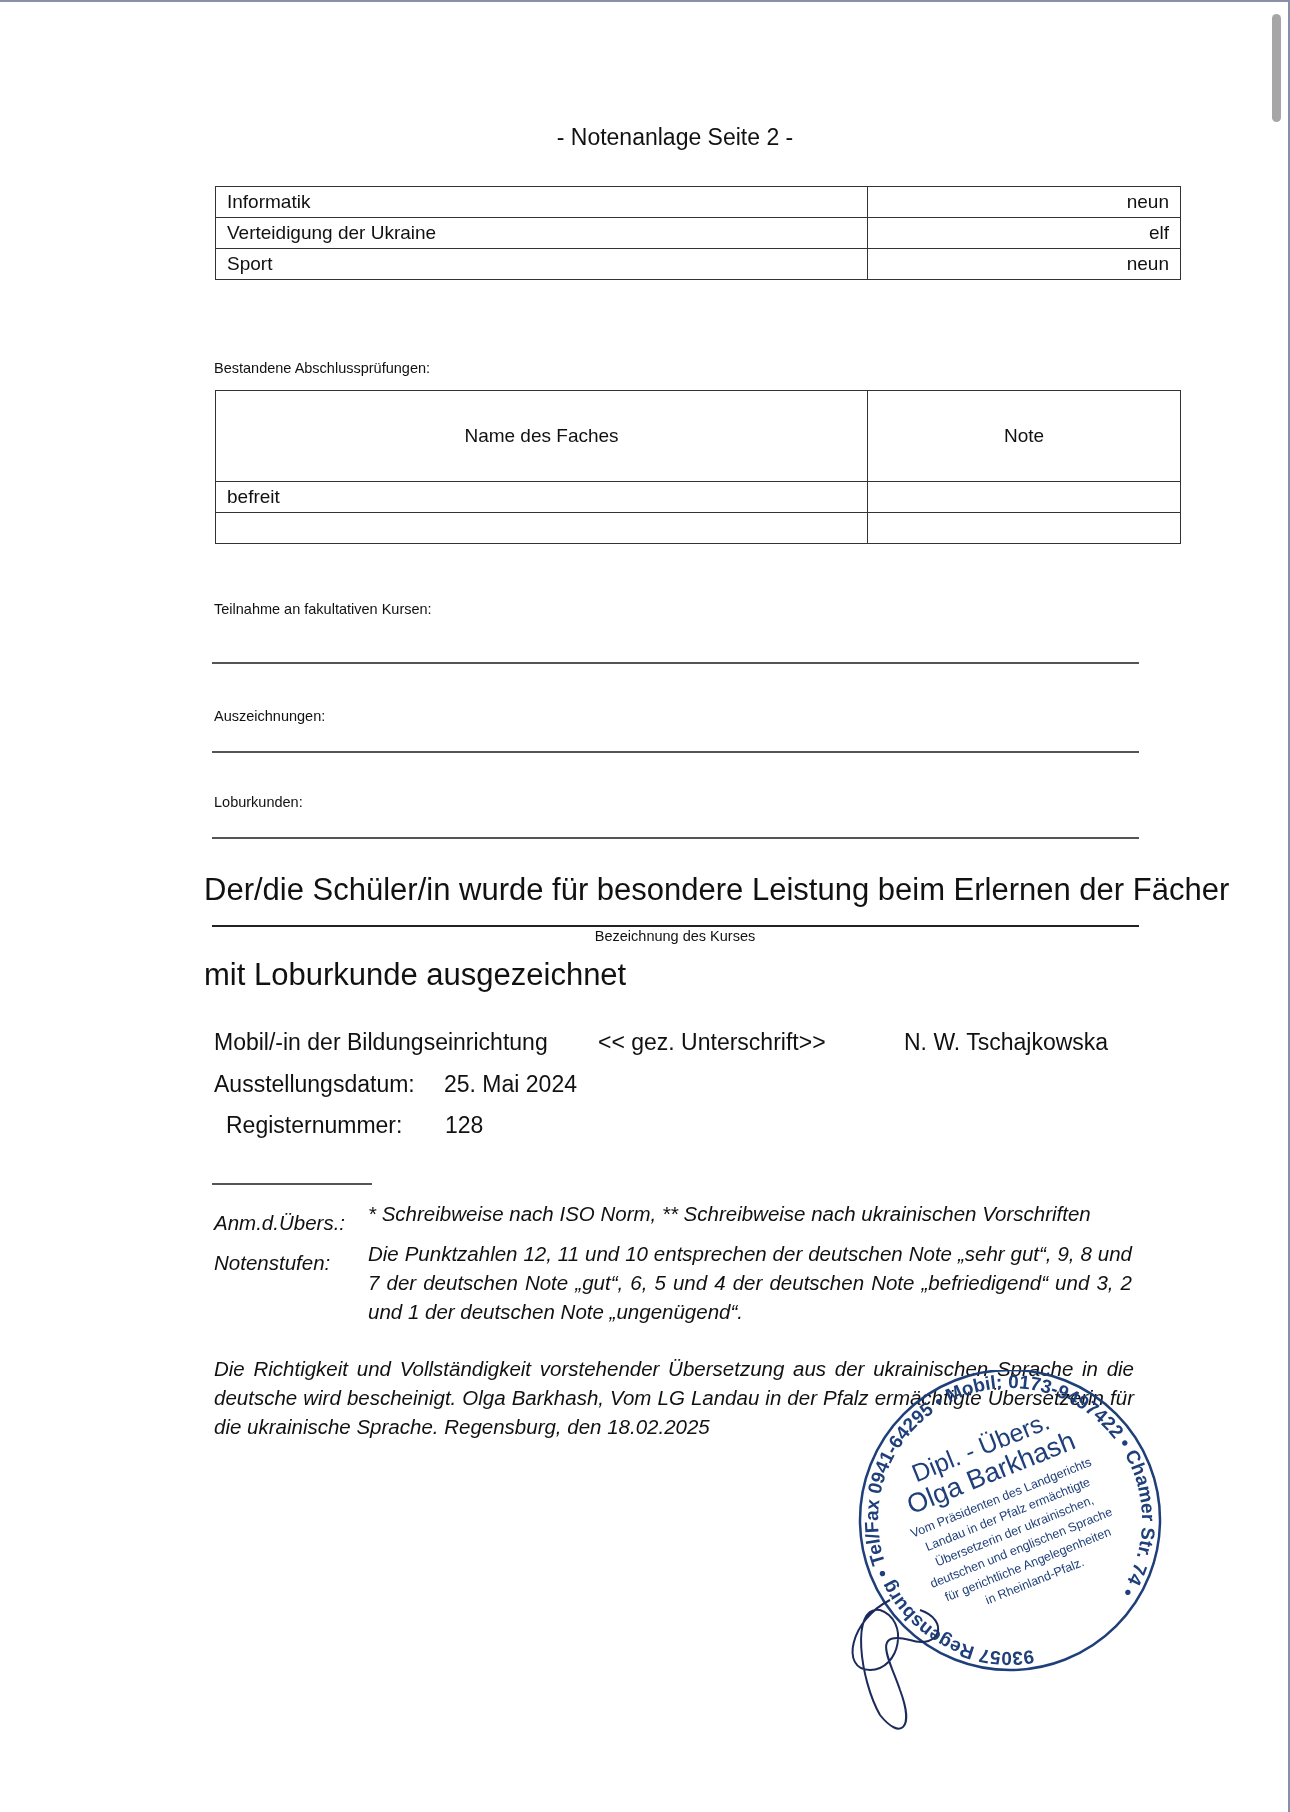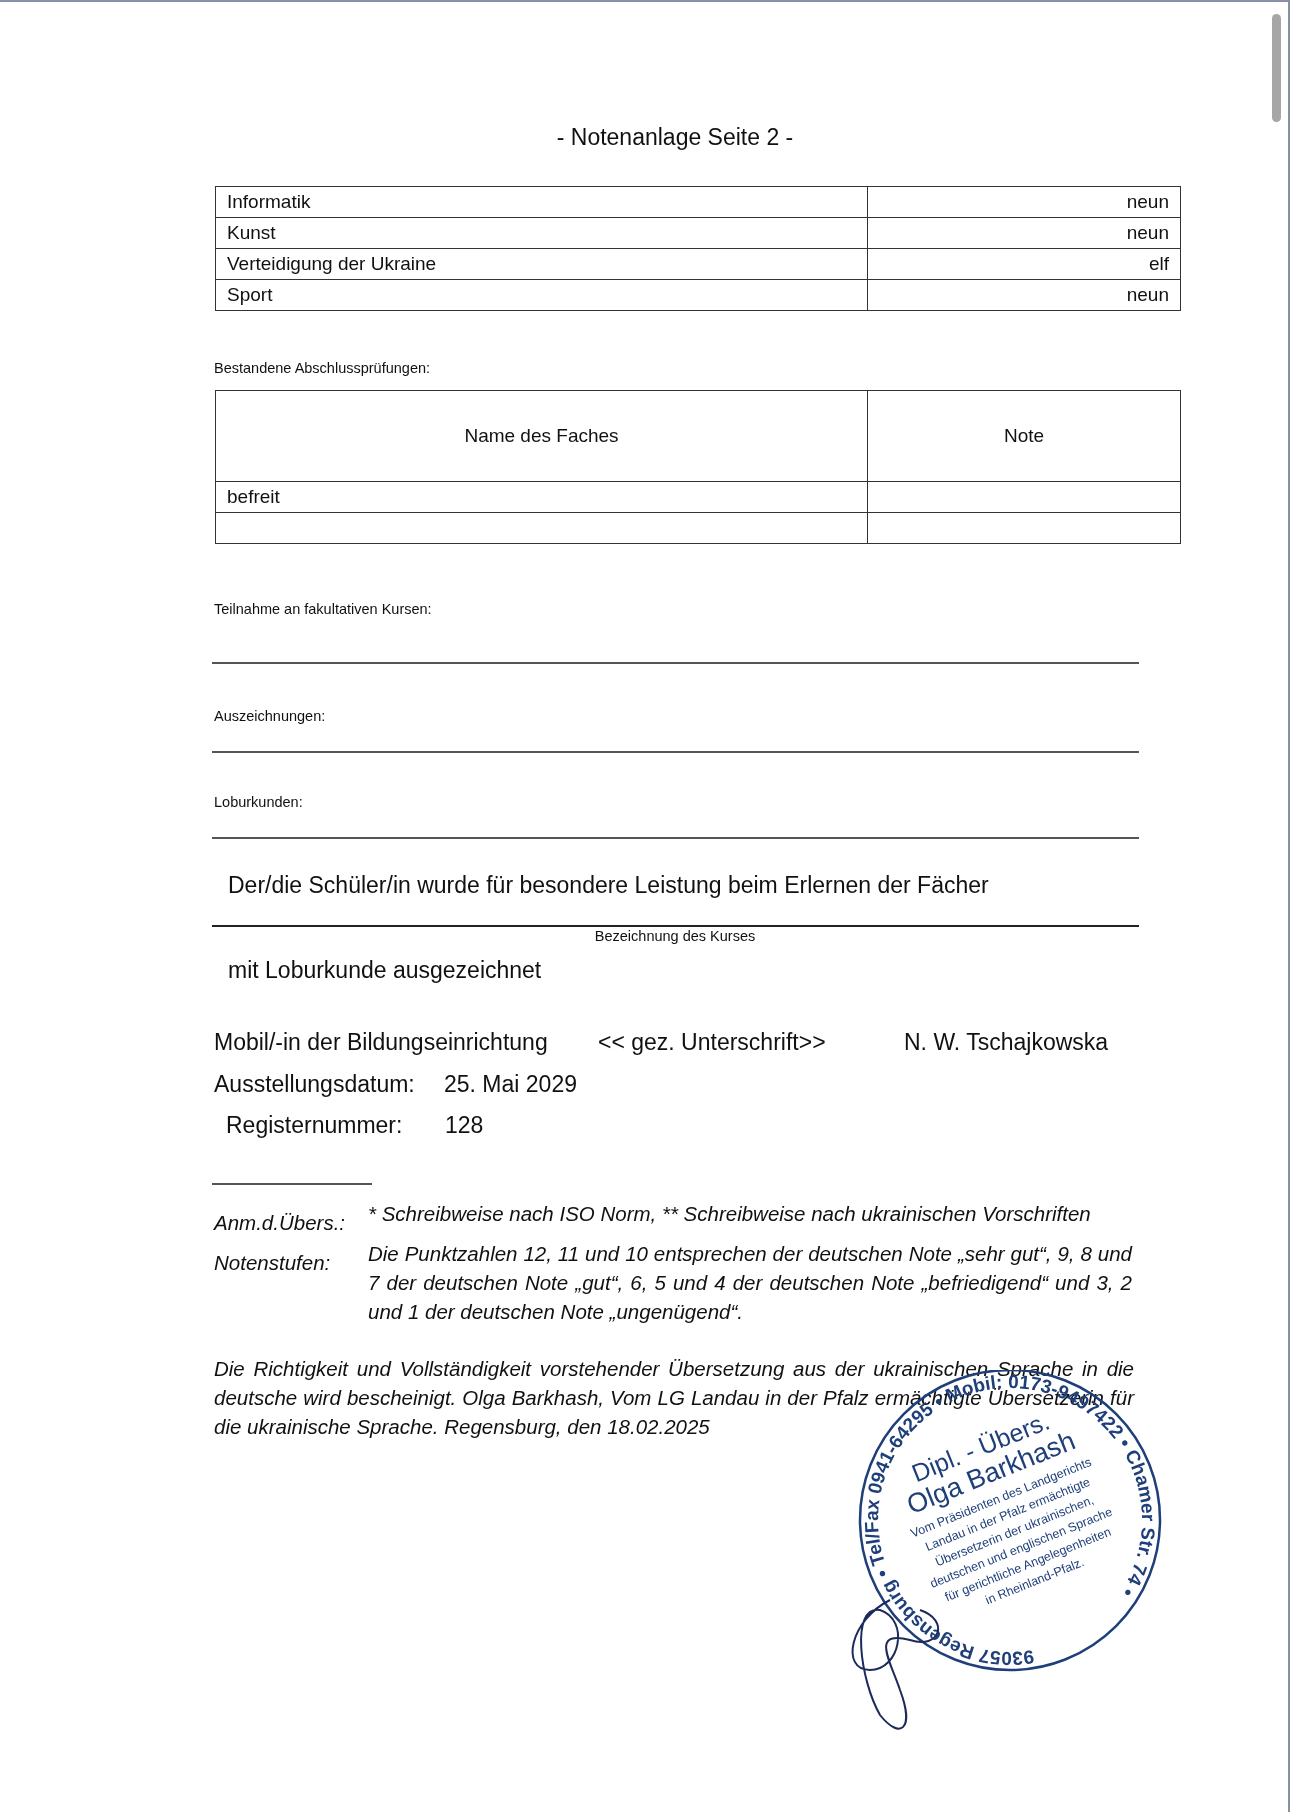--- a/index.html
+++ b/index.html
@@ -16,21 +16,21 @@
   table.grid { position: absolute; left: 215px; width: 966px; border-collapse: collapse; font-size: 19px; }
   table.grid td { border: 1.5px solid #333; padding: 0 11px; line-height: 30px; height: 30px; }
   table.grid td.c2 { width: 290px; text-align: right; }
   #grades { top: 186px; }
   #exams { top: 390px; }
   #exams td.hdr { height: 90px; text-align: center; }
   #exams td.row { height: 30px; }
 
   .small-label { position: absolute; left: 214px; font-size: 14.5px; }
   .rule { position: absolute; left: 212px; width: 927px; height: 2px; background: #555; }
-  .para { position: absolute; left: 228px; font-size: 23px; white-space: nowrap; }
+  .para { position: absolute; left: 204px; font-size: 31px; white-space: nowrap; }
   .caption { position: absolute; left: 0; width: 1350px; text-align: center; font-size: 14.5px; }
 
   .field-row { position: absolute; left: 214px; font-size: 23px; white-space: nowrap; }
   .field-row span { position: absolute; top: 0; }
 
   .footnote-rule { position: absolute; left: 212px; width: 160px; height: 1.5px; background: #555; top: 1183px; }
   .note { position: absolute; left: 214px; font-size: 20.5px; font-style: italic; }
   .note .lbl { position: absolute; left: 0; top: 12px; white-space: nowrap; }
   .note .txt { position: absolute; left: 154px; width: 980px; line-height: 29px; text-align: justify; }
   .cert { position: absolute; left: 214px; top: 1354px; width: 920px; font-size: 20.5px; font-style: italic; line-height: 29px; text-align: justify; }
@@ -43,24 +43,20 @@
 <div class="frame-top"></div>
 <div class="frame-right"></div>
 <div class="scrollbar-thumb"></div>
 
 <div class="page-heading">- Notenanlage Seite 2 -</div>
 
 <table class="grid" id="grades">
   <tbody>
       <tr>
     <td>Informatik</td>
-    <td class="c2">neun</td>
-  </tr>
-  <tr>
-    <td>Kunst</td>
     <td class="c2">neun</td>
   </tr>
   <tr>
     <td>Verteidigung der Ukraine</td>
     <td class="c2">elf</td>
   </tr>
   <tr>
     <td>Sport</td>
     <td class="c2">neun</td>
   </tr>
@@ -100,21 +96,21 @@
 <div class="caption" style="top:928px;">Bezeichnung des Kurses</div>
 <div class="para" style="top:957px;">mit Loburkunde ausgezeichnet</div>
 
 <div class="field-row" style="top:1029px;">
   <span style="left:0;">Mobil/-in der Bildungseinrichtung</span>
   <span style="left:384px;">&lt;&lt; gez. Unterschrift&gt;&gt;</span>
   <span style="left:690px;">N. W. Tschajkowska</span>
 </div>
 <div class="field-row" style="top:1071px;">
   <span style="left:0;">Ausstellungsdatum:</span>
-  <span style="left:230px;">25. Mai 2029</span>
+  <span style="left:230px;">25. Mai 2024</span>
 </div>
 <div class="field-row" style="top:1112px;">
   <span style="left:0;margin-left:12px;">Registernummer:</span>
   <span style="left:231px;">128</span>
 </div>
 
 <div class="footnote-rule"></div>
 
 <div class="note" style="top:1199px;">
   <span class="lbl">Anm.d.Übers.:</span>

